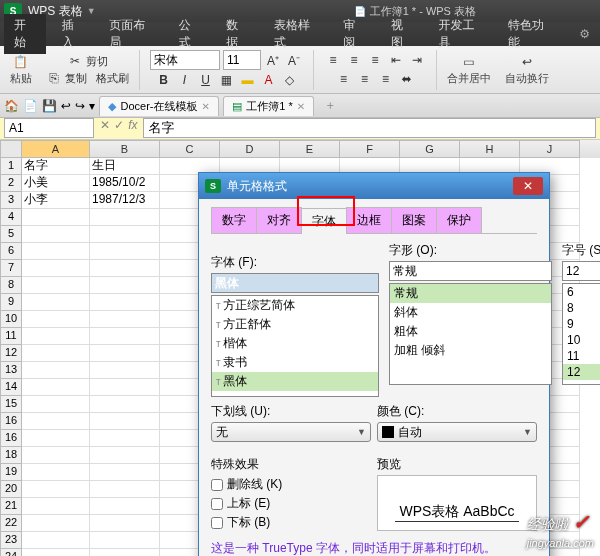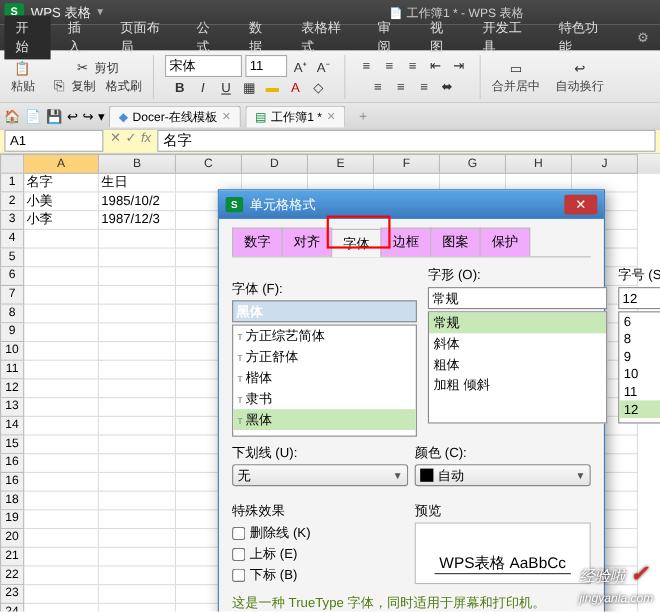--- a/index.html
+++ b/index.html
@@ -80,21 +80,21 @@
 .select-ctrl .arrow { margin-left: auto; font-size: 9px; color: #555; }
 
 .group-label { font-size: 12px; margin-top: 8px; }
 .checks { margin-top: 2px; }
 .chk { display: flex; align-items: center; gap: 4px; font-size: 12px; padding: 1px 0; }
 .chk input { width: 12px; height: 12px; }
 
 .preview-box { border: 1px solid #bbb; background: #fff; height: 56px; margin-top: 2px; display: flex; align-items: flex-end; justify-content: center; font-size: 14px; padding-bottom: 8px; }
 .preview-box span { border-bottom: 1px solid #333; padding: 0 4px; }
 
-.hint { font-size: 12px; margin-top: 8px; color: #4d7c0f; }
+.hint { font-size: 12px; margin-top: 8px; color: #6d28d9; }
 .dlg-buttons { display: flex; justify-content: flex-end; gap: 8px; margin-top: 10px; }
 .btn { padding: 3px 18px; font-size: 12px; border: 1px solid #888; background: linear-gradient(#fafafa,#e2e2e2); border-radius: 3px; cursor: pointer; }
 
 .watermark { position: absolute; right: 6px; bottom: 6px; color: #fff; text-shadow: 0 0 3px #000; font-size: 14px; font-style: italic; }
 .watermark .check { color: #d22; font-size: 20px; font-weight: bold; }
 </style>
 </head>
 <body>
 
 <div class="titlebar">

